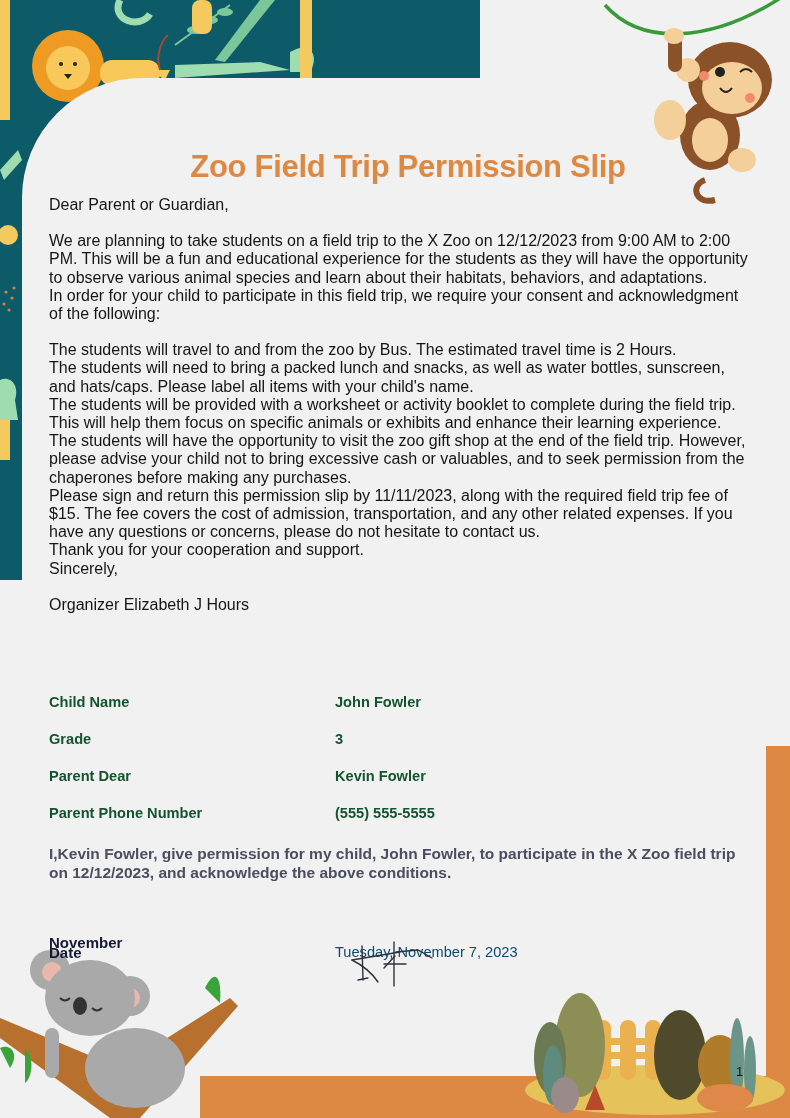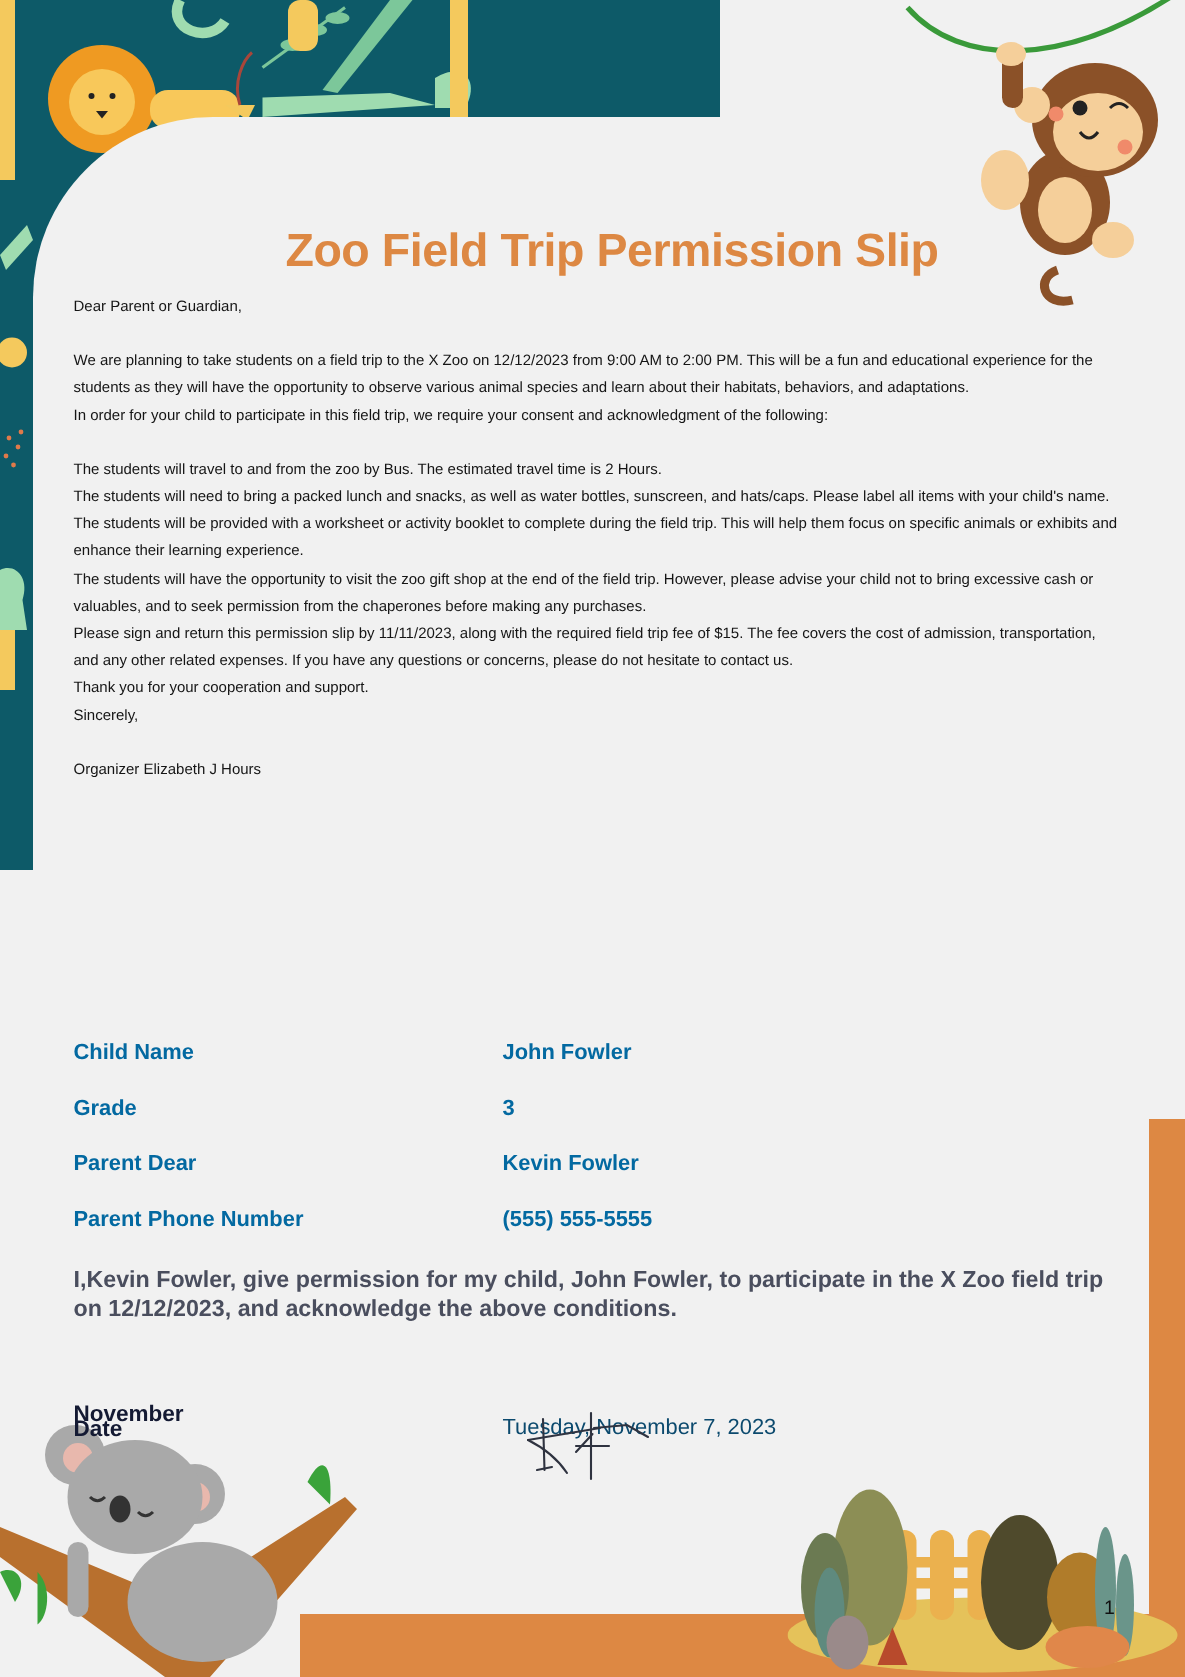--- a/index.html
+++ b/index.html
@@ -3,25 +3,25 @@
 <meta charset="utf-8">
 <style>
   html, body { margin:0; padding:0; }
   body { width:790px; height:1118px; position:relative; overflow:hidden; background:#f1f1f1; font-family:"Liberation Sans", sans-serif; }
   .layer { position:absolute; }
   .teal-panel { left:0; top:0; width:480px; height:580px; background:#0d5a68; }
   .teal-cutout { left:22px; top:78px; width:800px; height:1100px; background:#f1f1f1; border-top-left-radius:120px; }
   .orange-right { left:766px; top:746px; width:24px; height:372px; background:#dd8843; }
   .orange-bottom { left:200px; top:1076px; width:590px; height:42px; background:#dd8843; }
   .title { position:absolute; left:0; right:0; top:128px; text-align:center; font-weight:bold; font-size:31px; color:#dd8843; font-family:"Liberation Sans", sans-serif; letter-spacing:-0.3px;padding-left:26px; }
-  .body-text { position:absolute; left:49px; top:196px; width:700px; font-size:10px; line-height:18.2px; color:#151515; }
+  .body-text { position:absolute; left:49px; top:196px; width:700px; font-size:16px; line-height:18.2px; color:#151515; }
   .body-text p { margin:0; }
   .gap { height:18px; }
   .fields { position:absolute; left:49px; top:694px; width:700px; }
-  .field-row { position:relative; height:37px; font-weight:bold; font-size:14.6px; color:#0369a1; }
+  .field-row { position:relative; height:37px; font-weight:bold; font-size:14.6px; color:#14532d; }
   .field-row .lbl { position:absolute; left:0; top:0; }
   .field-row .val { position:absolute; left:286px; top:0; }
   .consent { position:absolute; left:49px; top:844px; width:700px; font-weight:bold; font-size:15.5px; line-height:19px; color:#4a4e5e; }
   .date-row { position:absolute; left:49px; top:944px; width:700px; height:24px; }
   .date-row .lbl { position:absolute; left:0; top:0; font-weight:bold; font-size:15px; color:#141a33; }
   .date-row .val { position:absolute; left:286px; top:0; font-size:14.6px; color:#0c4a6e; }
   .sig-row { position:absolute; left:49px; top:934px; }
   .sig-row .lbl { font-weight:bold; font-size:15px; color:#141a33; }
   .signature { position:absolute; left:350px; top:938px; width:100px; height:50px; }
   .page-num { position:absolute; left:736px; top:1064px; font-size:13px; color:#111; }

